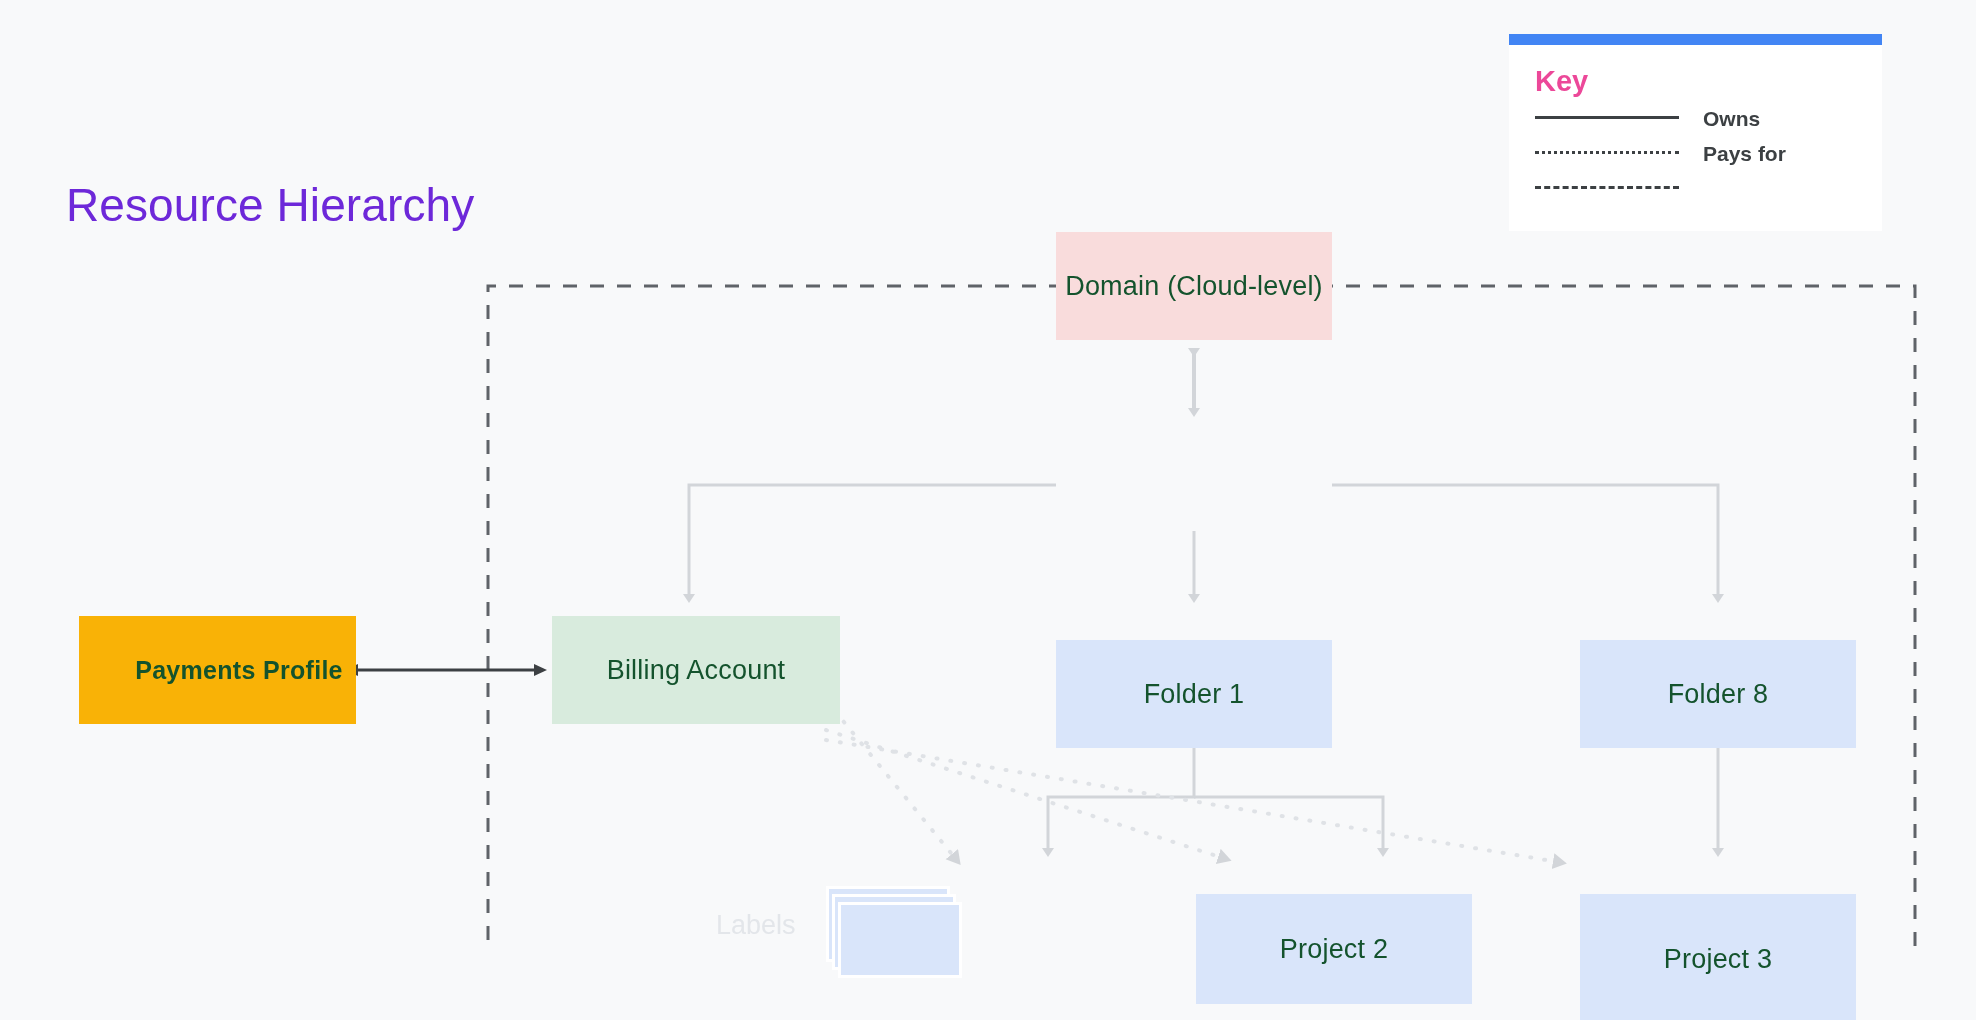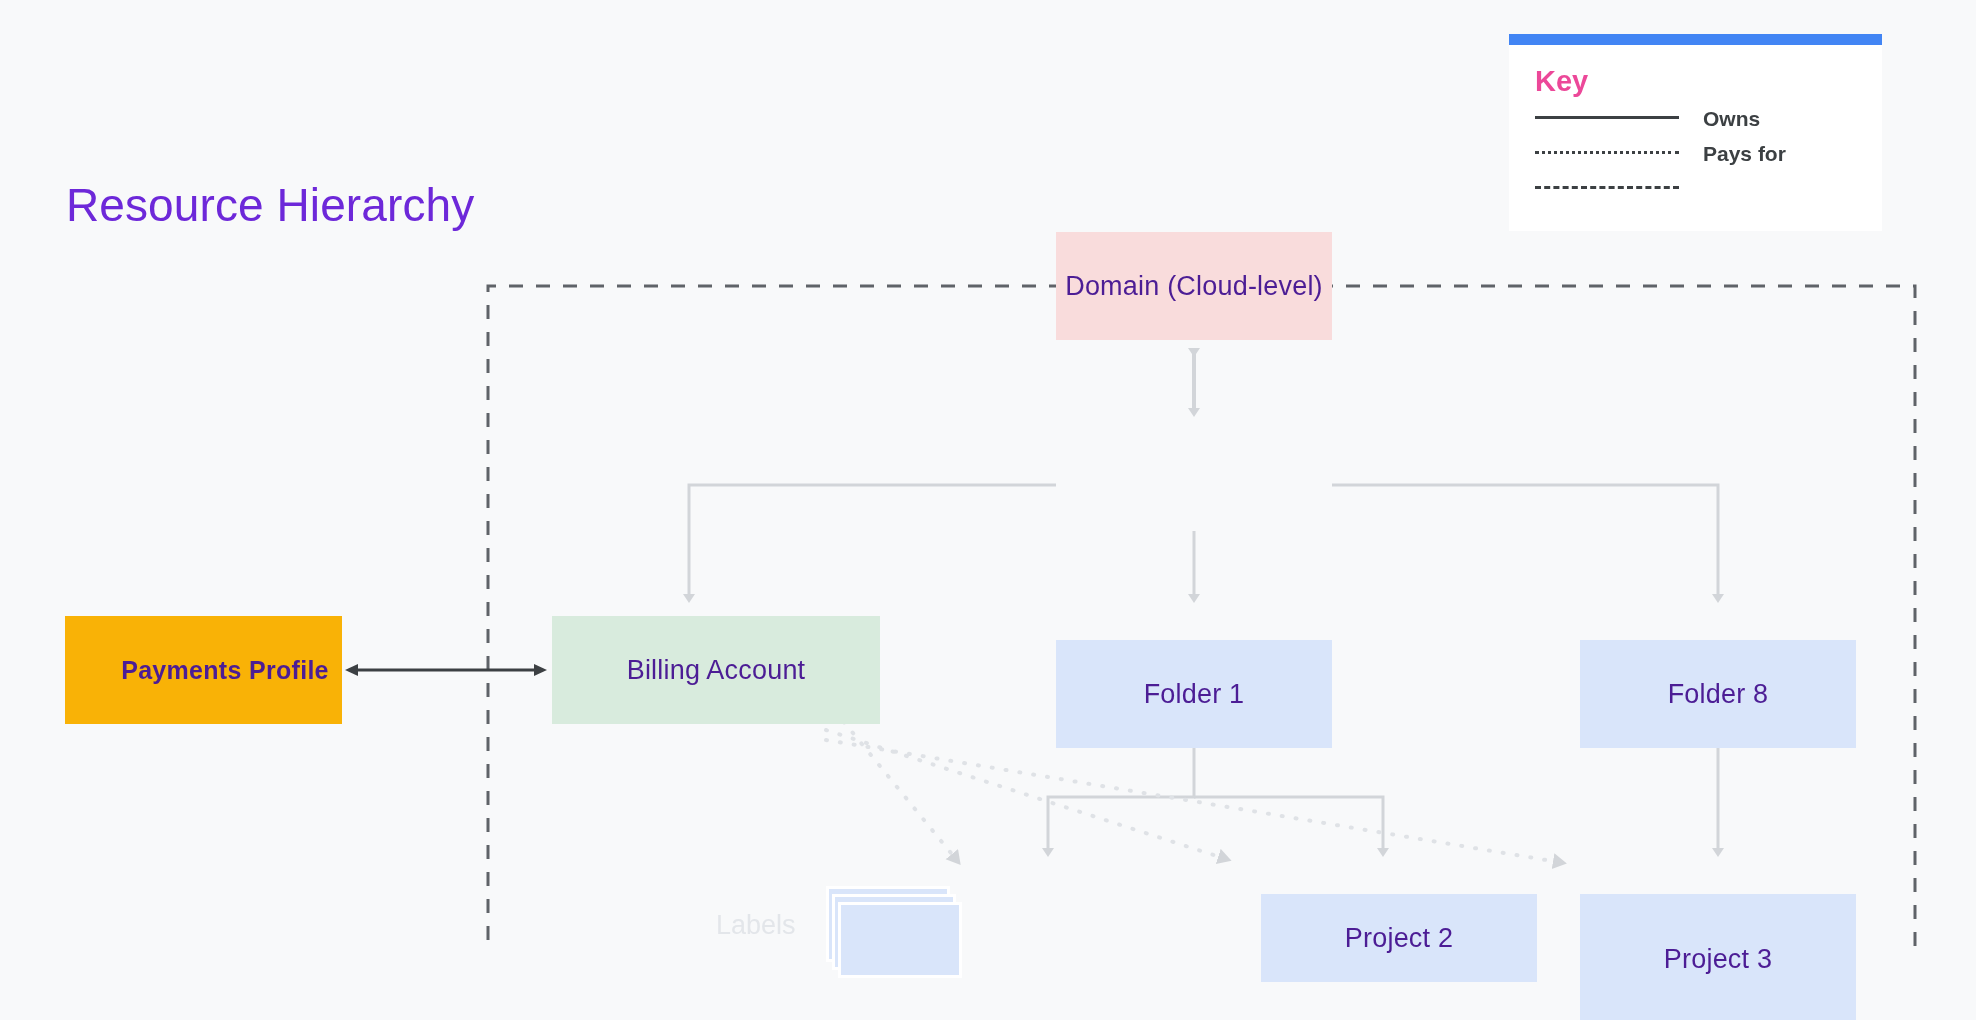--- a/index.html
+++ b/index.html
@@ -44,44 +44,44 @@
 
   
   .node {
     position: absolute;
     display: flex;
     align-items: center;
     justify-content: center;
     box-sizing: border-box;
     font-size: 27px;
     font-weight: 400;
-    color: #4c1d95;
+    color: #14532d;
     letter-spacing: 0.2px;
     white-space: nowrap;
   }
   .node-pink  { background: #f9dcdc; }
   .node-blue  { background: #d9e5fa; margin-top: 24px; }
   .node-green { background: #d8ebdd; }
   .node-amber {
     background: #f9b206;
     font-weight: 700;
     font-size: 25px;
     letter-spacing: 0.3px;
   }
 
   
   #node-domain       { left: 1056px; top: 232px; width: 276px; height: 108px; }
   #node-organization { left: 1056px; top: 423px; width: 276px; height: 108px; }
-  #node-billing      { left: 552px;  top: 616px; width: 328px; height: 108px; }
+  #node-billing      { left: 552px;  top: 616px; width: 288px; height: 108px; }
   #node-folder1      { left: 1056px; top: 616px; width: 276px; height: 108px; }
   #node-folder2      { left: 1580px; top: 616px; width: 276px; height: 108px; }
   #node-project1     { left: 910px;  top: 870px; width: 276px; height: 110px; }
-  #node-project2     { left: 1261px; top: 870px; width: 276px; height: 88px; }
+  #node-project2     { left: 1196px; top: 870px; width: 276px; height: 110px; }
   #node-project3     { left: 1580px; top: 870px; width: 276px; height: 131px; }
-  #node-payments     { left: 65px;   top: 616px; width: 277px; height: 108px; padding-left: 43px; }
+  #node-payments     { left: 79px;   top: 616px; width: 277px; height: 108px; padding-left: 43px; }
 
   
   #labels-caption {
     position: absolute;
     left: 716px;
     top: 910px;
     font-size: 27px;
     color: #e3e6ea;
     white-space: nowrap;
   }

